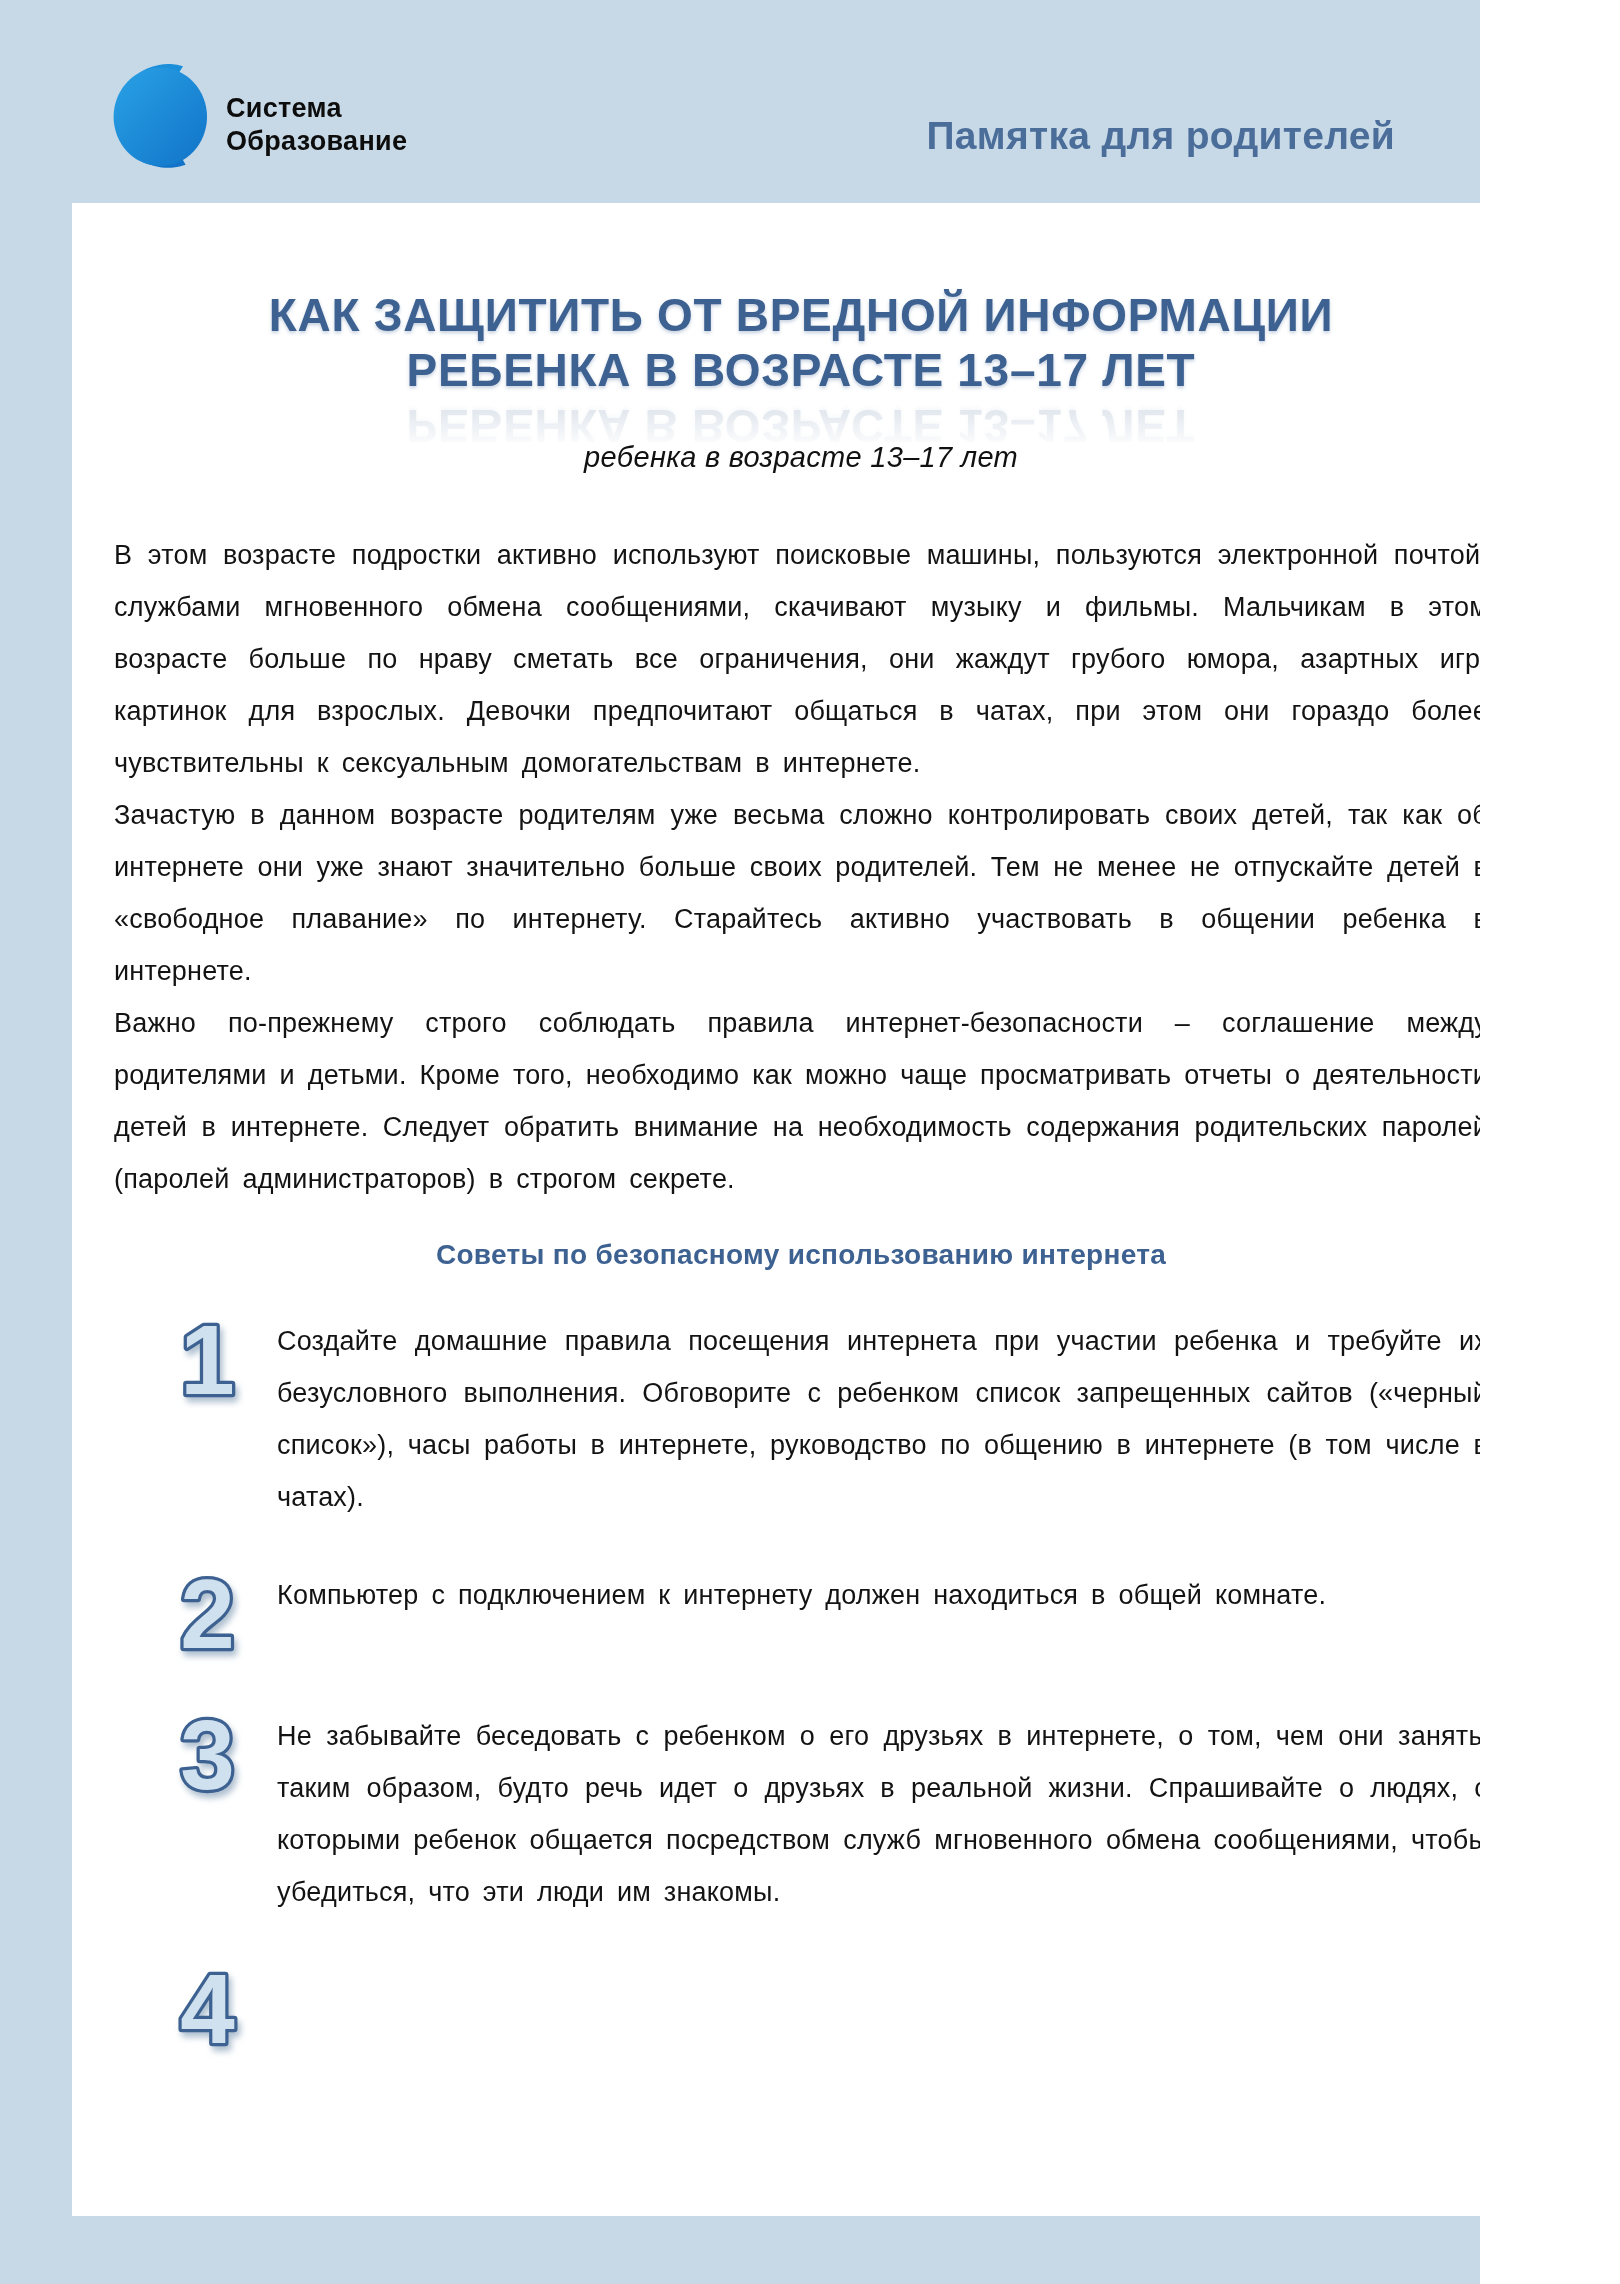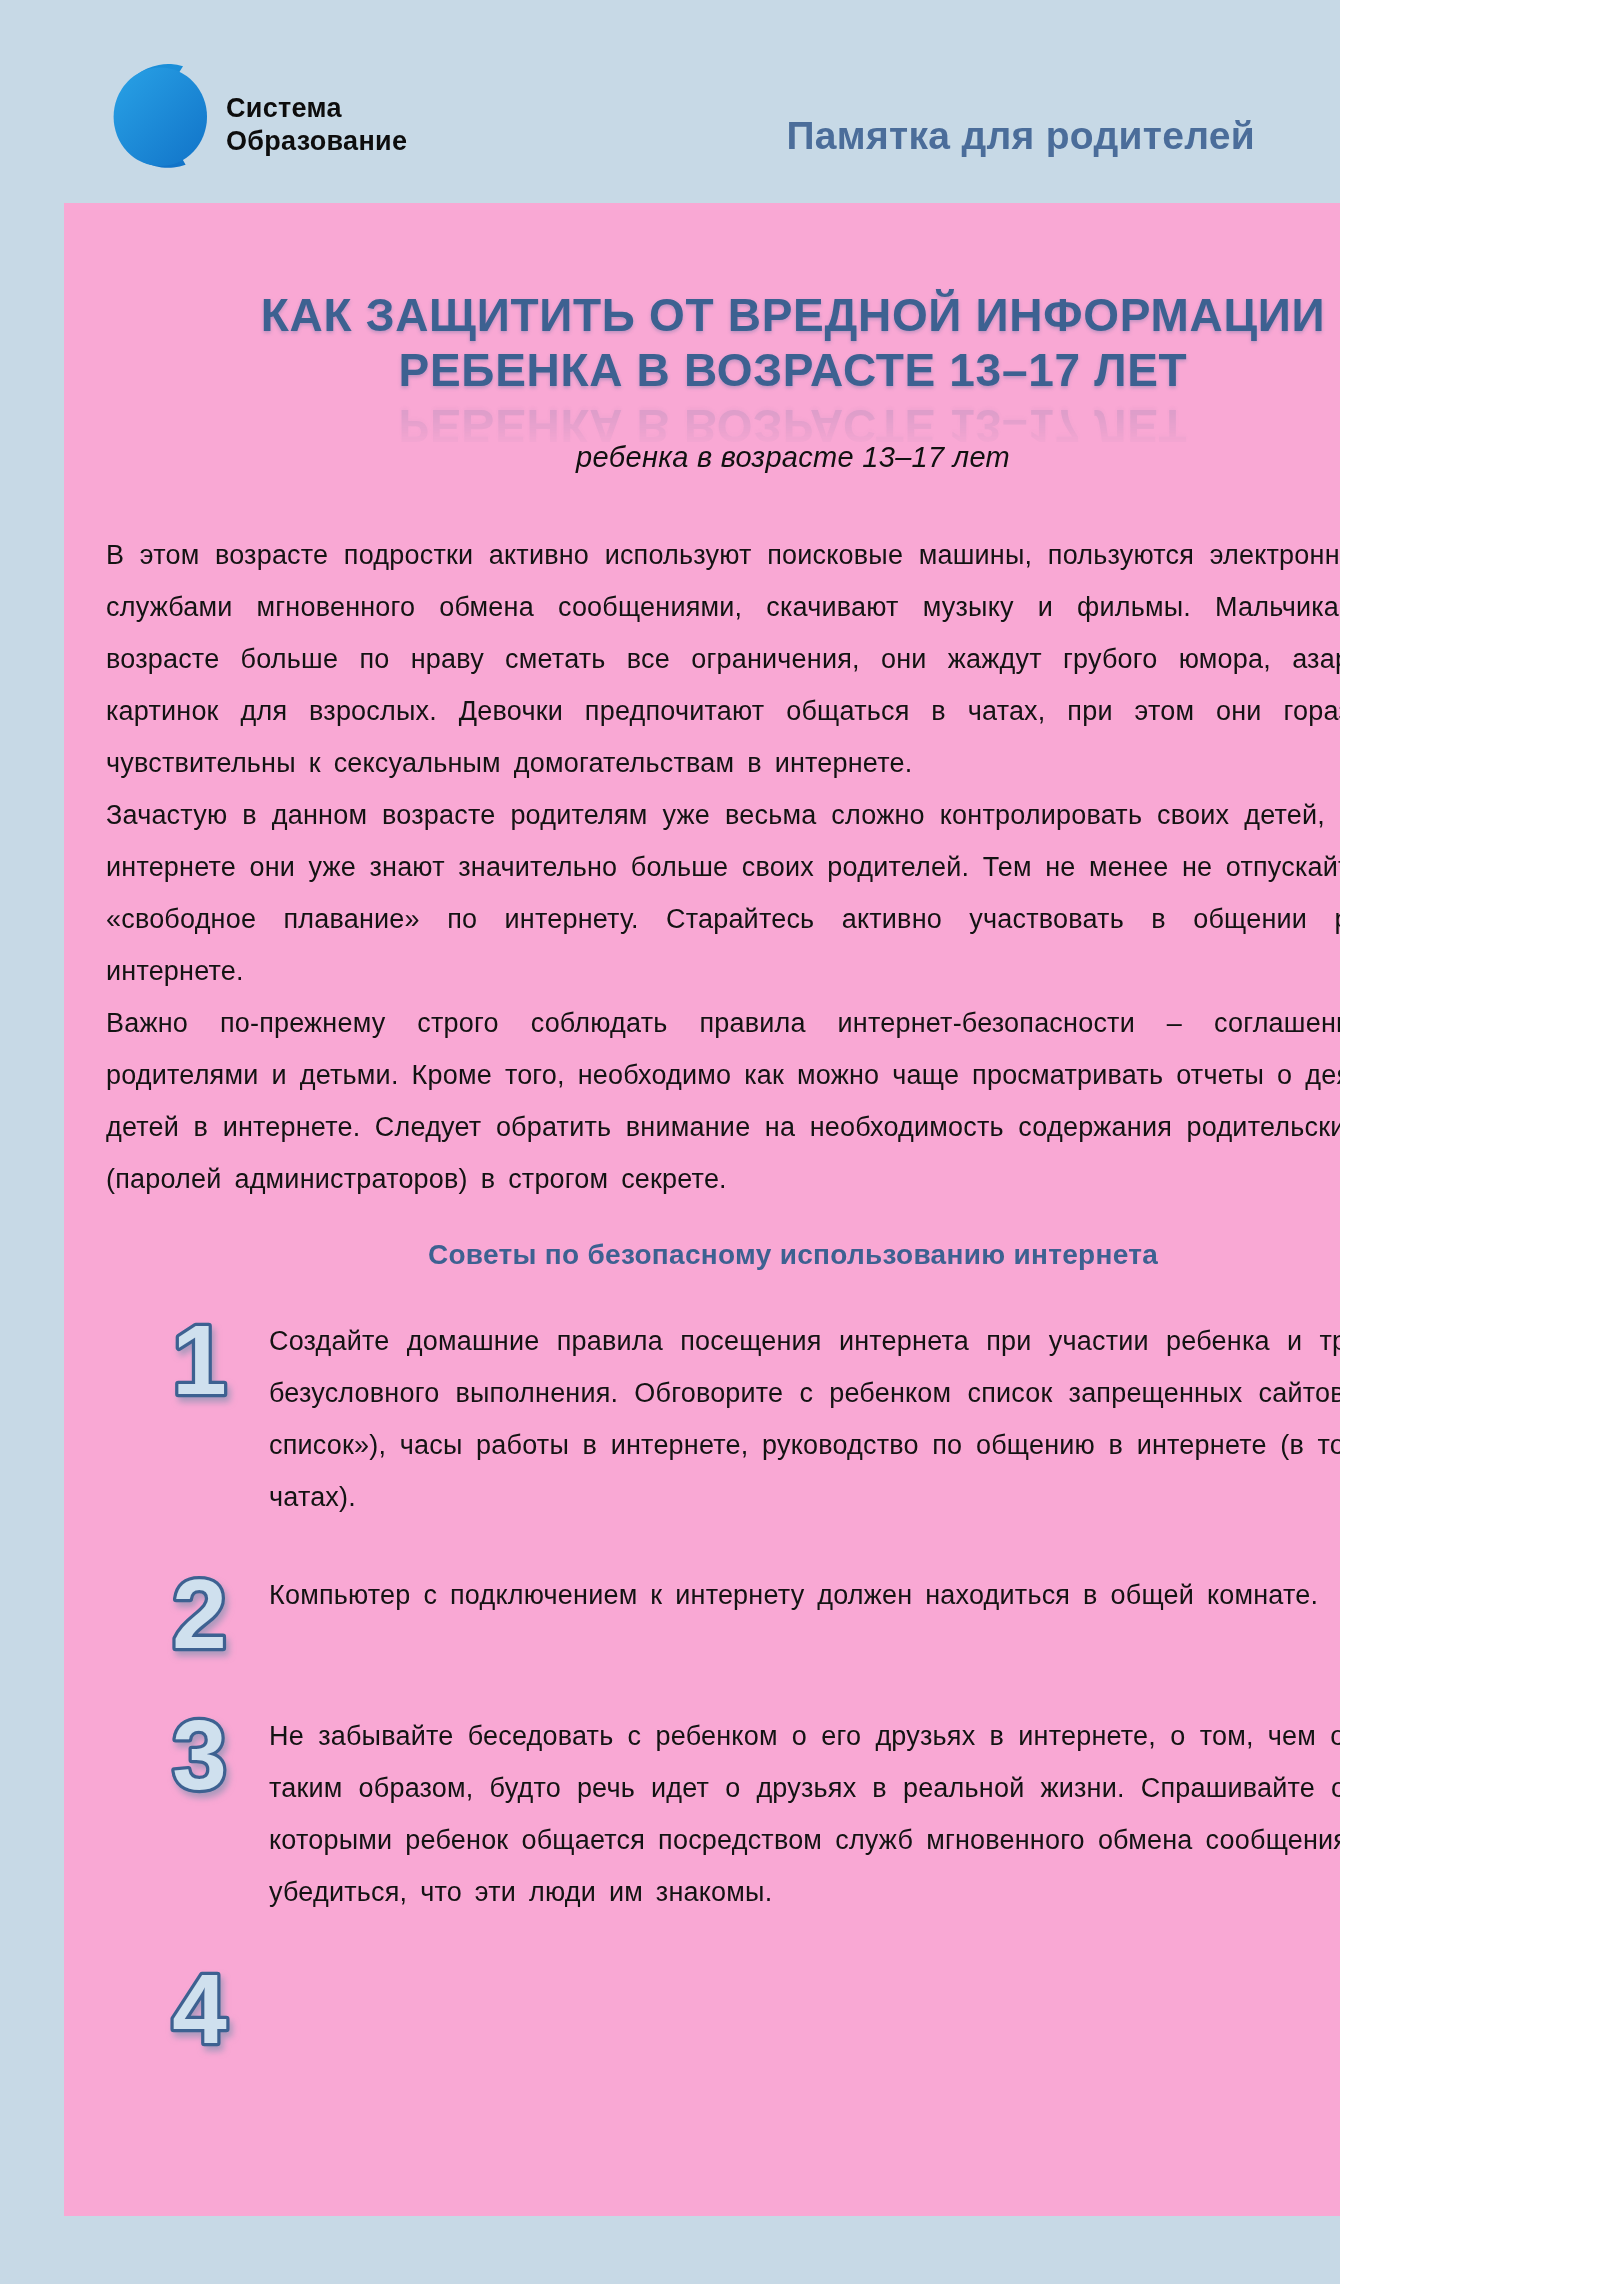--- a/index.html
+++ b/index.html
@@ -1,20 +1,20 @@
 <!DOCTYPE html>
 <html style="font-size:10.4px"><head>
 <meta charset="utf-8">
 <style>
   html, body { margin: 0; padding: 0; }
   body { font-family: "Liberation Sans", sans-serif; }
 
   .page {
     position: relative;
-    width: 1340px;
+    width: 1480px;
     height: 2284px;
     background: #c7d9e6;
     overflow: hidden;
   }
 
   
   .logo {
     position: absolute;
     left: 87px;
     top: 57px;
@@ -37,25 +37,25 @@
     top: 114px;
     color: #4b6d9a;
     font-size: 39px;
     font-weight: bold;
     letter-spacing: 0.3px;
   }
 
   
   .card {
     position: absolute;
-    left: 64px;
+    left: 72px;
     top: 203px;
     width: 1456px;
     min-height: 2013px;
-    background: #f9a8d4;
+    background: #ffffff;
     box-sizing: border-box;
     padding: 85px 40px 39px 42px;
   }
 
   
   .title-wrap { position: relative; text-align: center; }
   .doc-title {
     color: #3d6191;
     font-size: 46px;
     font-weight: bold;

